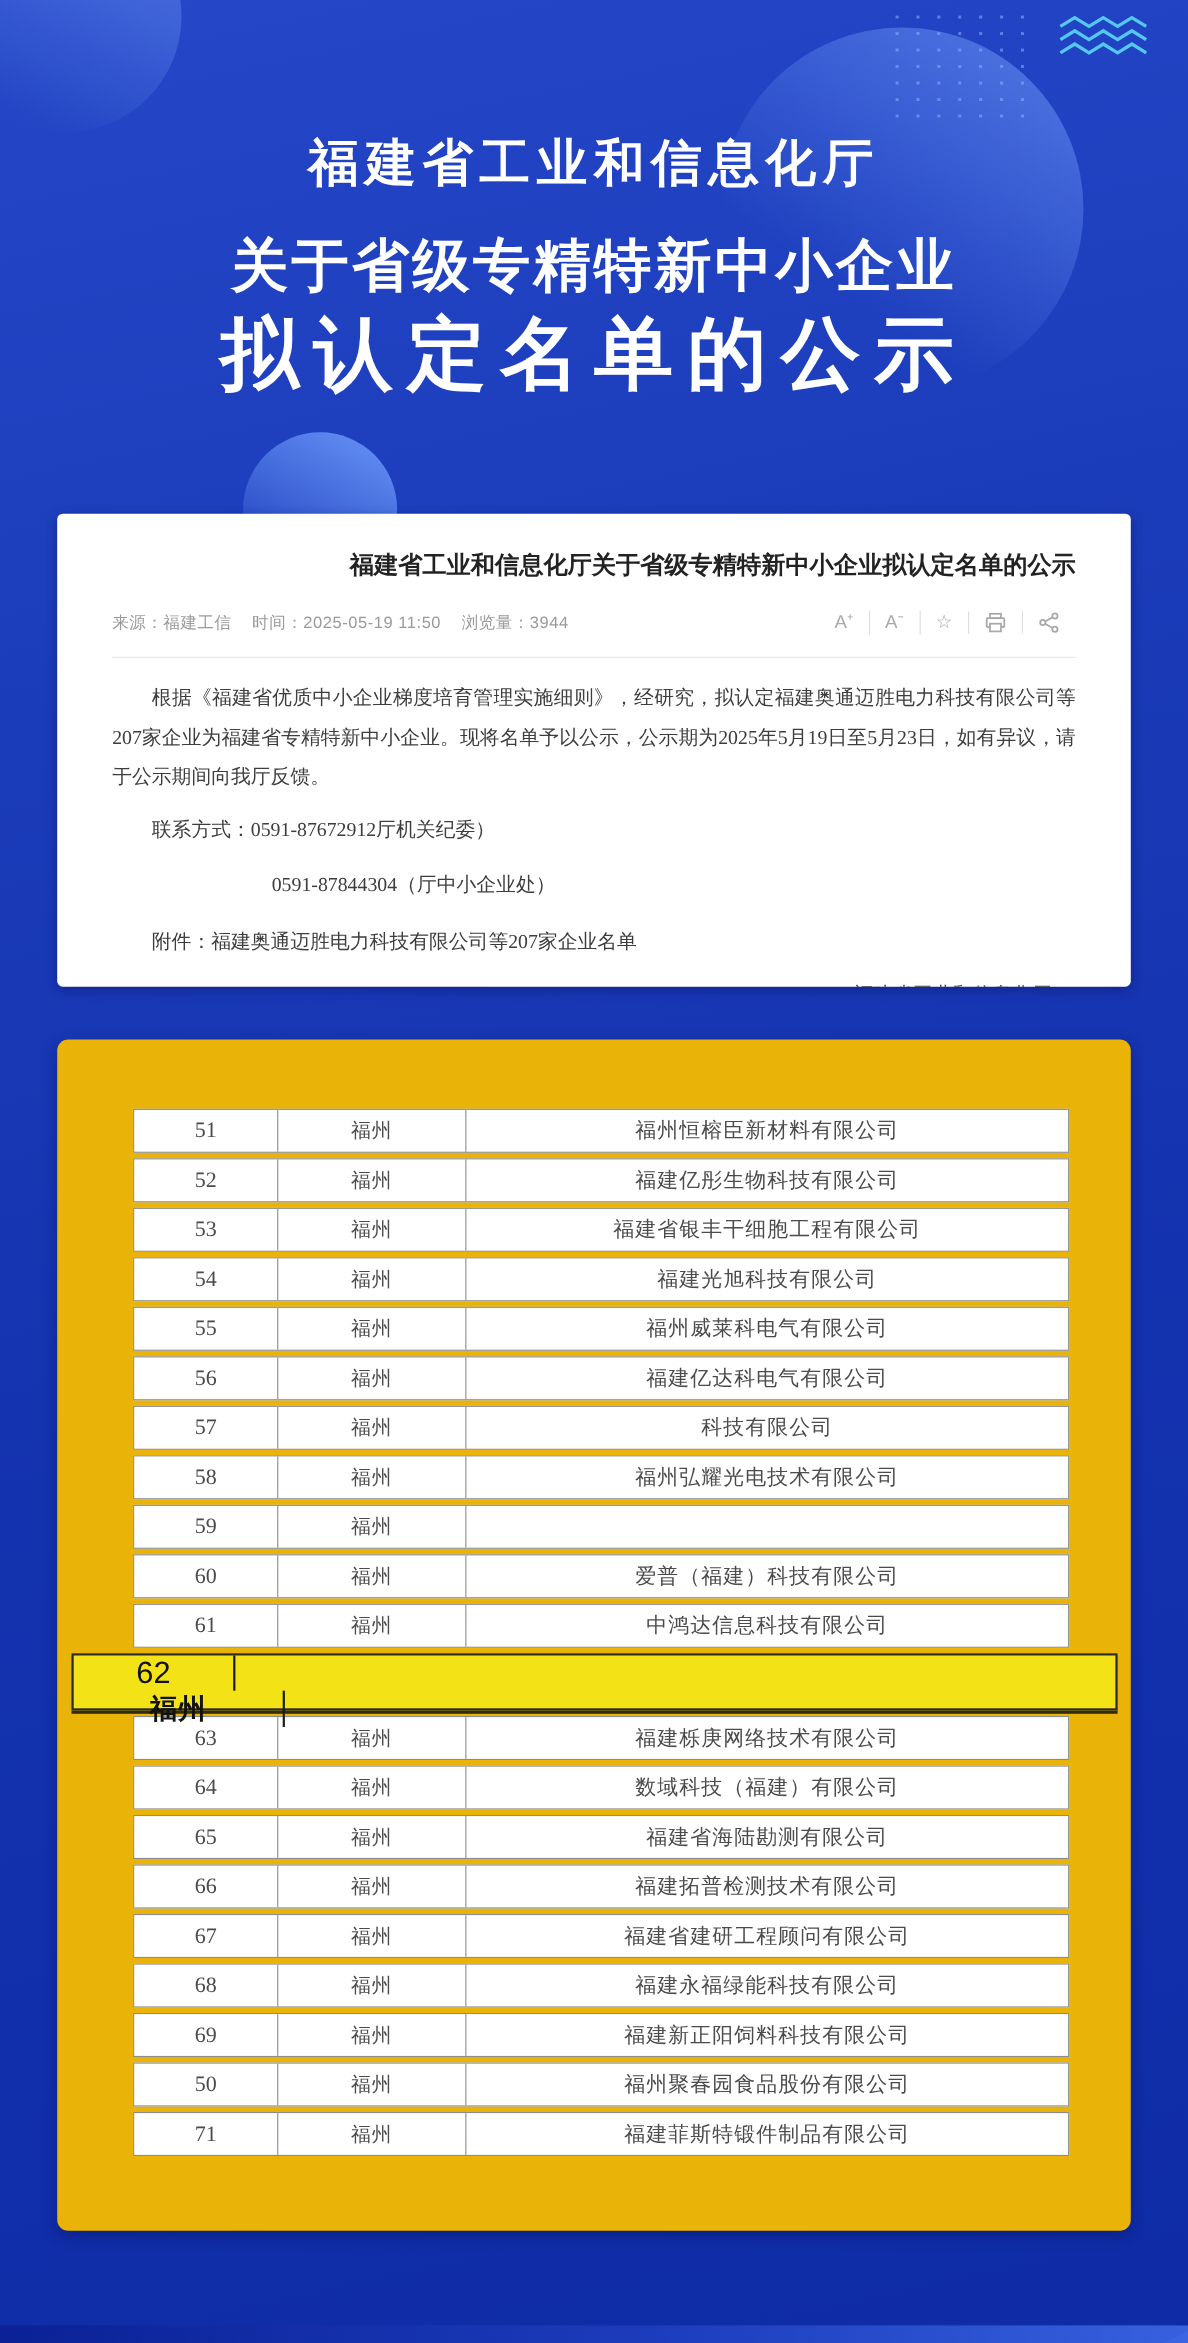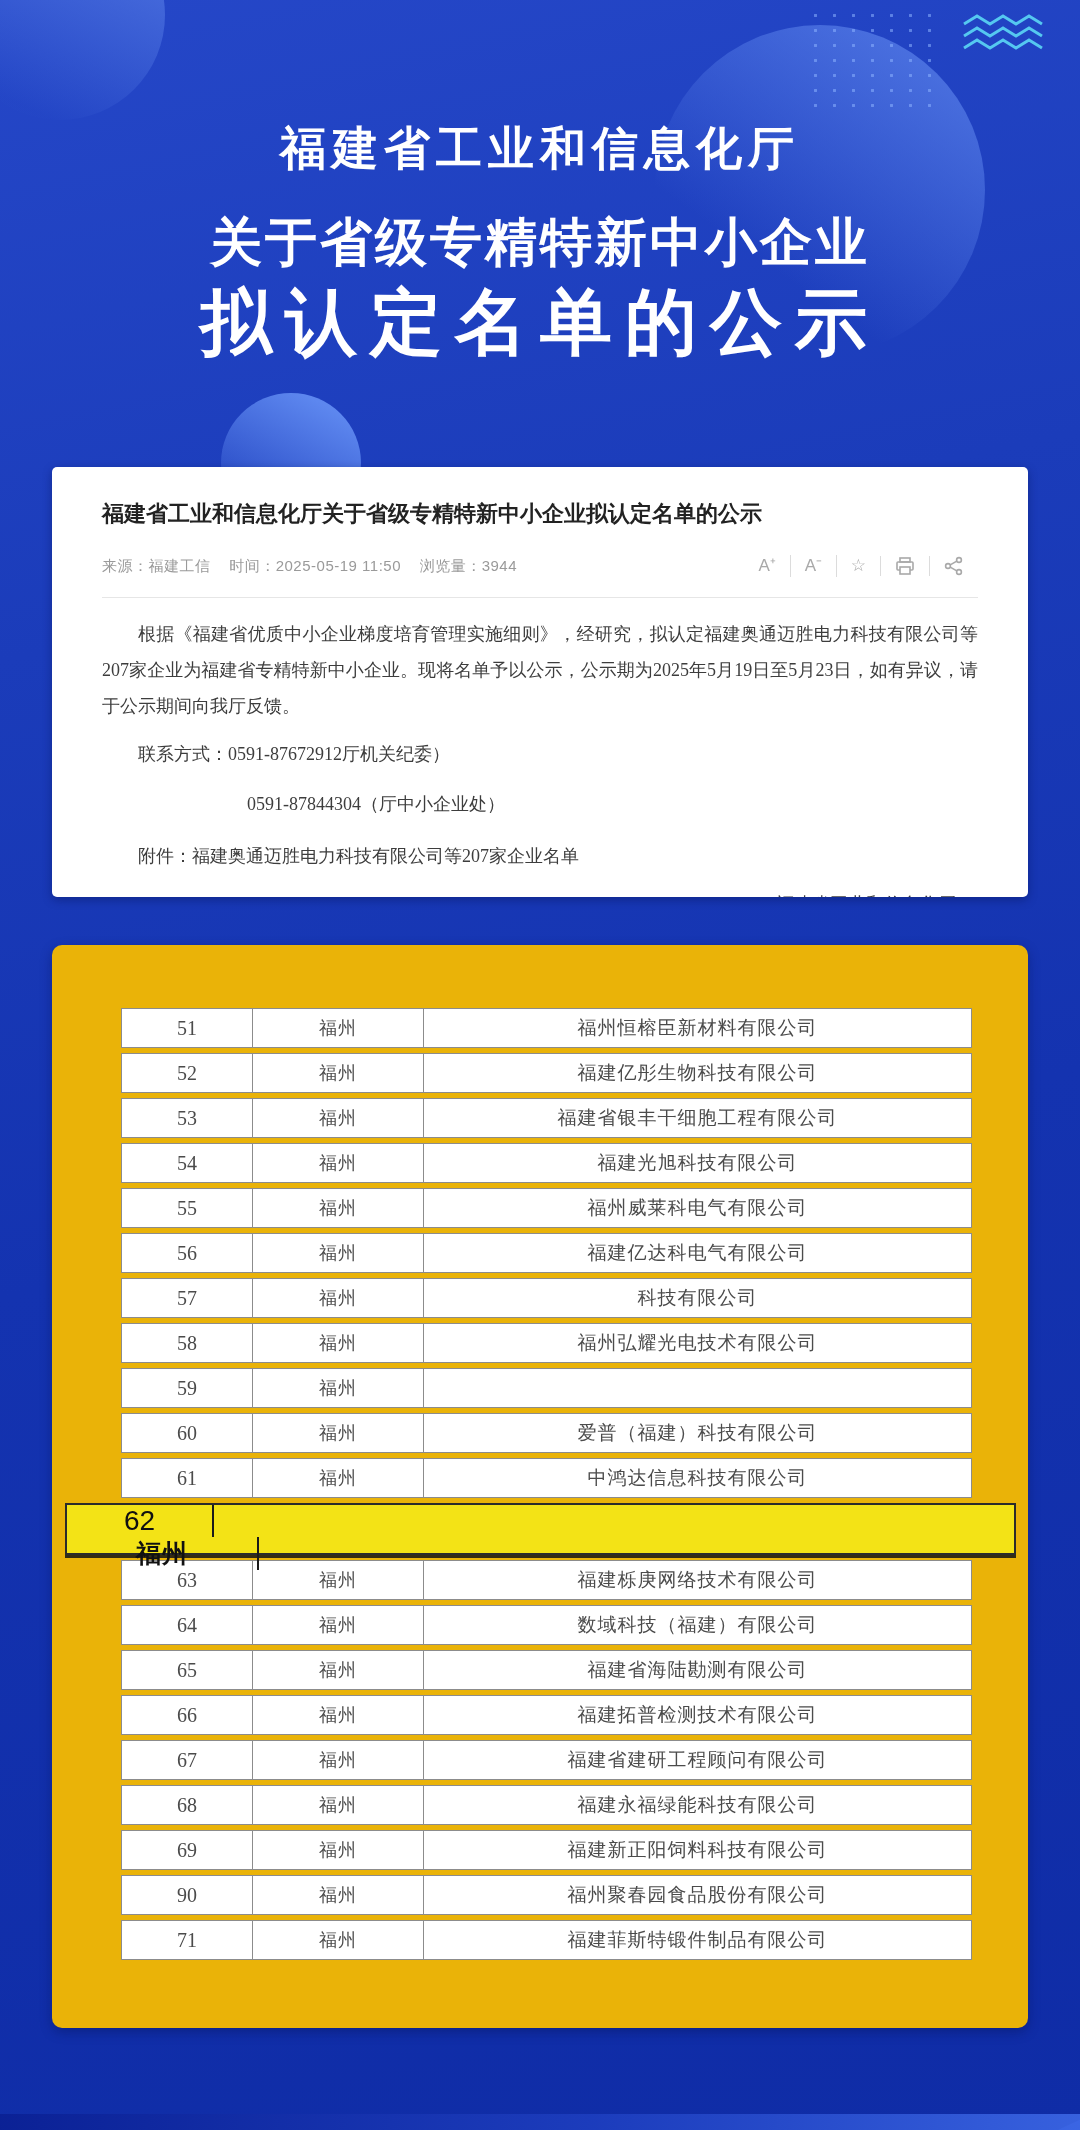--- a/index.html
+++ b/index.html
@@ -27,21 +27,21 @@
     background:linear-gradient(90deg,#0a1f92 0%,#1e3fc0 55%,#3e6ae8 100%); opacity:.85; }
   
   .banner { position:absolute; left:0; top:0; width:1080px; text-align:center; color:#ffffff; }
   .banner-org { margin-top:118px; font-size:46px; font-weight:bold; letter-spacing:6px; }
   .banner-title1 { margin-top:36px; font-size:52px; font-weight:bold; letter-spacing:3px; line-height:1.0; }
   .banner-title2 { margin-top:18px; font-size:72px; font-weight:bold; letter-spacing:13px; line-height:1.0; }
   
   .doc-card { position:absolute; left:52px; top:467px; width:976px; height:430px;
     background:#ffffff; border-radius:5px; box-shadow:0 3px 10px rgba(6,20,90,0.45);
     padding:0 50px; overflow:hidden; color:#333; }
-  .doc-title { margin-top:32px; text-align:left; font-size:22px; font-weight:bold; color:#222; }
+  .doc-title { margin-top:32px; text-align:right; font-size:22px; font-weight:bold; color:#222; }
   .doc-meta { margin-top:26px; display:flex; align-items:center; justify-content:space-between;gap:43px; }
   .meta-left { font-size:15px; color:#9a9a9a; letter-spacing:.5px; }
   .meta-left span { margin-right:14px; }
   .toolbar { display:flex; align-items:center; color:#a9a9a9; }
   .tool { font-size:17px; padding:0 14px; cursor:pointer; line-height:22px; }
   .tool + .tool { border-left:1px solid #dcdcdc; }
   .tool svg { display:block; }
   .doc-rule { margin-top:20px; border-top:1px solid #e6e6e6; }
   .doc-body { font-family:"Liberation Serif", serif; color:#3d3d3d; font-size:18px; line-height:36px; }
   .doc-par { margin-top:18px; text-indent:2em; text-align:justify; }
@@ -220,21 +220,21 @@
     <div class="c no">68</div>
     <div class="c city">福州</div>
     <div class="c comp">福建永福绿能科技有限公司</div>
   </div>
       <div class="t-row">
     <div class="c no">69</div>
     <div class="c city">福州</div>
     <div class="c comp">福建新正阳饲料科技有限公司</div>
   </div>
       <div class="t-row">
-    <div class="c no">90</div>
+    <div class="c no">50</div>
     <div class="c city">福州</div>
     <div class="c comp">福州聚春园食品股份有限公司</div>
   </div>
       <div class="t-row">
     <div class="c no">71</div>
     <div class="c city">福州</div>
     <div class="c comp">福建菲斯特锻件制品有限公司</div>
   </div>
     </div>
 </div>

